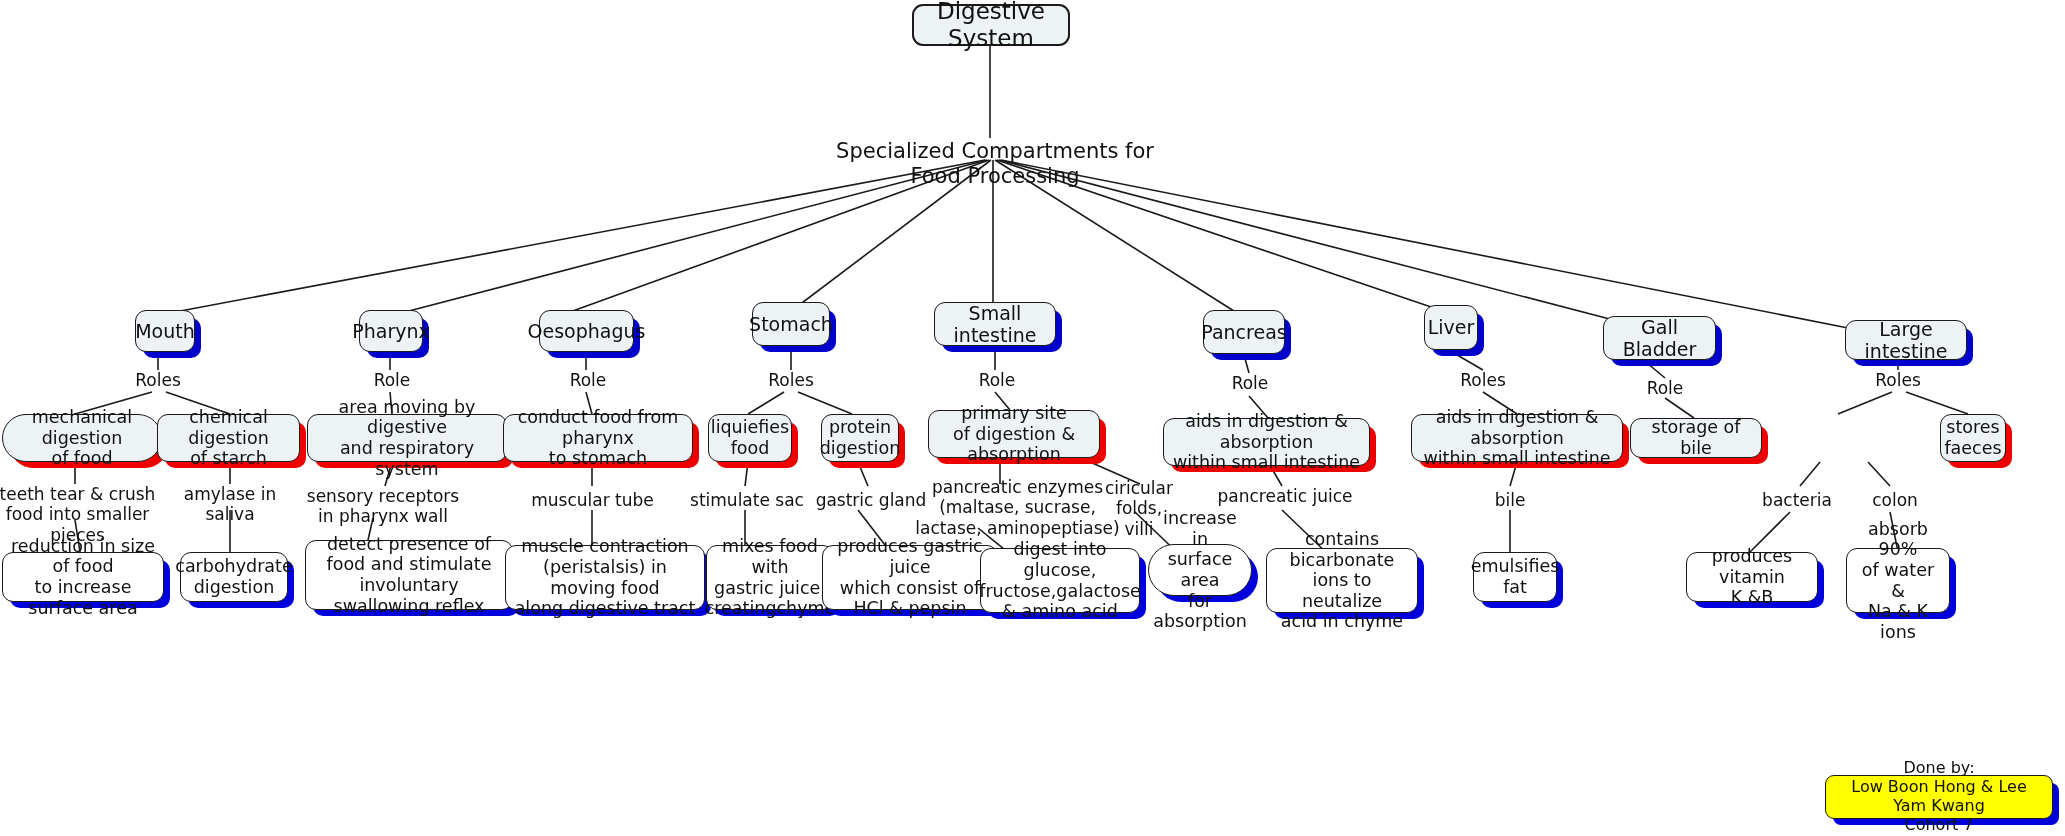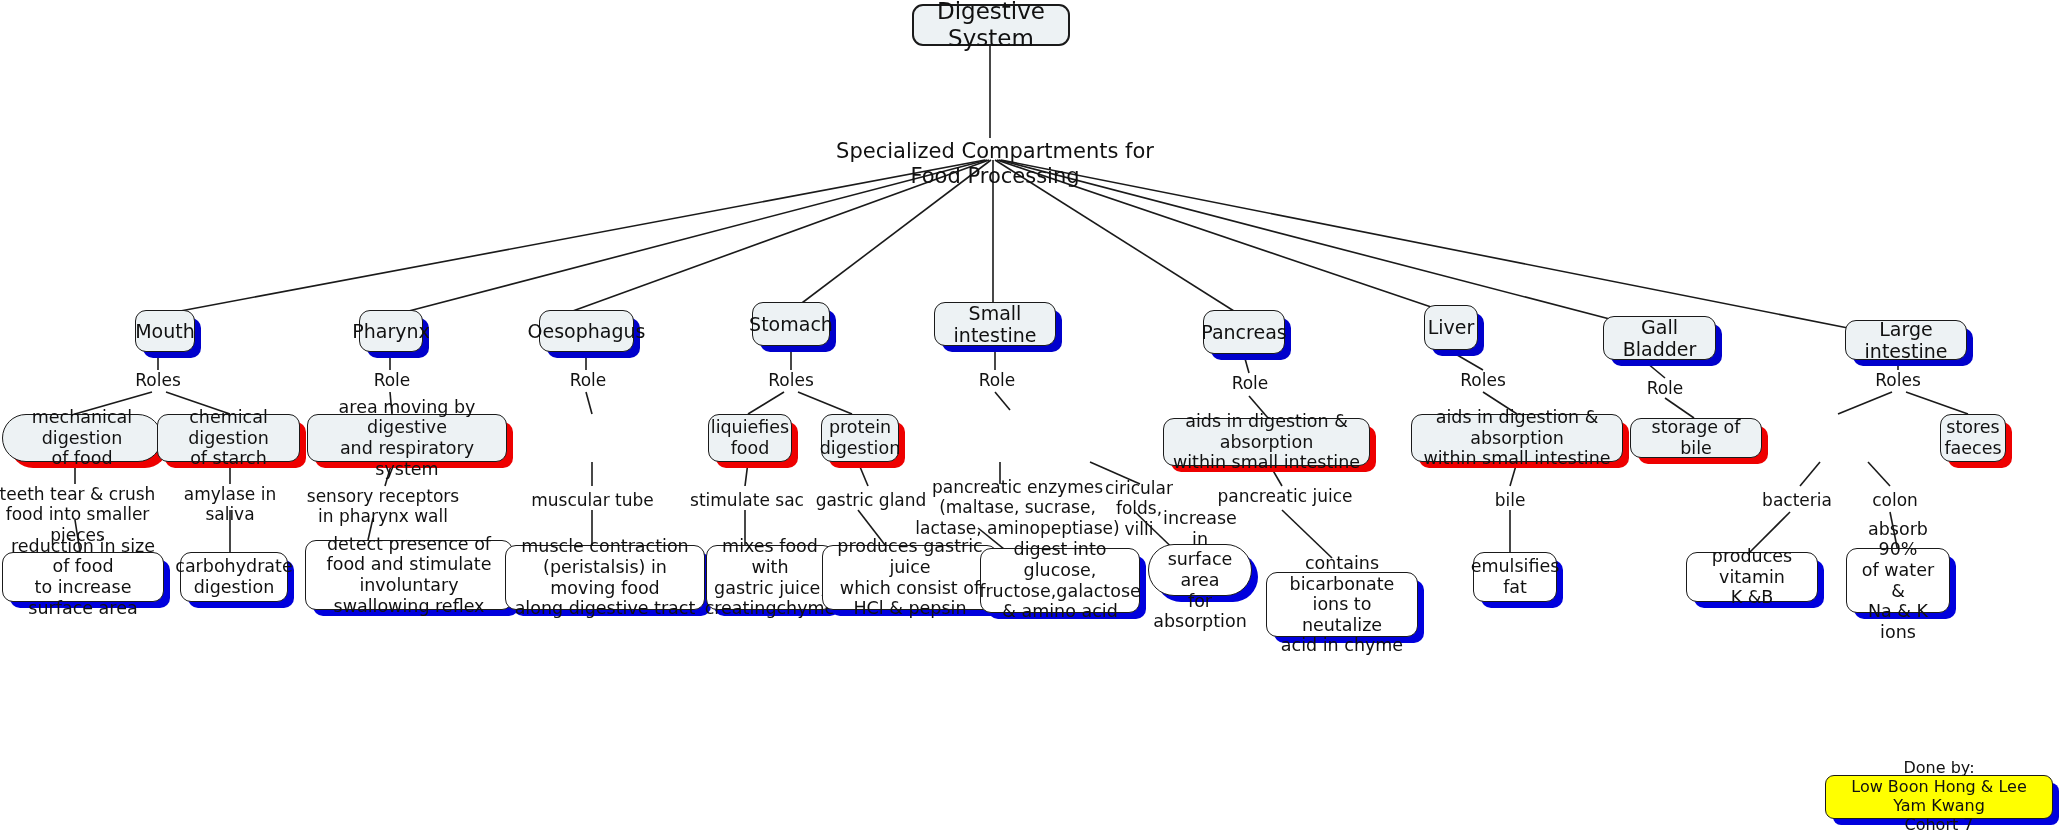--- a/index.html
+++ b/index.html
@@ -185,24 +185,28 @@
   <div class="linklabel" style="left:1443px; top:370px; width:80px;">Roles</div>
   <div class="linklabel" style="left:1625px; top:378px; width:80px;">Role</div>
   <div class="linklabel" style="left:1858px; top:370px; width:80px;">Roles</div>
 
   <div class="node n-role" style="left:2px; top:414px; width:160px; height:48px;border-radius:24px;">mechanical digestion
 of food</div>
   <div class="node n-role" style="left:157px; top:414px; width:143px; height:48px;">chemical digestion
 of starch</div>
   <div class="node n-role" style="left:307px; top:414px; width:200px; height:48px;">area moving by digestive
 and respiratory system</div>
+  <div class="node n-role" style="left:503px; top:414px; width:190px; height:48px;">conduct food from pharynx
+to stomach</div>
   <div class="node n-role" style="left:708px; top:414px; width:84px; height:48px;">liquiefies
 food</div>
   <div class="node n-role" style="left:821px; top:414px; width:78px; height:48px;">protein
 digestion</div>
+  <div class="node n-role" style="left:928px; top:410px; width:172px; height:48px;">primary site
+of digestion &amp; absorption</div>
   <div class="node n-role" style="left:1163px; top:418px; width:207px; height:48px;">aids in  digestion &amp; absorption
 within small intestine</div>
   <div class="node n-role" style="left:1411px; top:414px; width:212px; height:48px;">aids in  digestion &amp; absorption
 within small intestine</div>
   <div class="node n-role" style="left:1630px; top:418px; width:132px; height:40px;">storage of bile</div>
   <div class="node n-role" style="left:1940px; top:414px; width:66px; height:48px;">stores
 faeces</div>
 
   <div class="linklabel" style="left:-5px; top:484px; width:165px;">teeth tear &amp; crush
 food into smaller pieces</div>
@@ -238,21 +242,21 @@
 creatingchyme</div>
   <div class="node n-detail" style="left:822px; top:545px; width:176px; height:65px;">produces gastric juice
 which consist of
 HCl &amp; pepsin</div>
   <div class="node n-detail" style="left:980px; top:548px; width:160px; height:65px;text-align:center;">digest into glucose,
 fructose,galactose
 &amp; amino acid</div>
   <div class="node n-detail" style="left:1148px; top:544px; width:104px; height:52px;border-radius:32px;">increase in
 surface area
 for absorption</div>
-  <div class="node n-detail" style="left:1266px; top:548px; width:152px; height:65px;margin-top:24px;">contains bicarbonate
+  <div class="node n-detail" style="left:1266px; top:548px; width:152px; height:65px;">contains bicarbonate
 ions to neutalize
 acid in chyme</div>
   <div class="node n-detail" style="left:1473px; top:552px; width:84px; height:50px;">emulsifies
 fat</div>
   <div class="node n-detail" style="left:1686px; top:552px; width:132px; height:50px;">produces vitamin
 K &amp;B</div>
   <div class="node n-detail" style="left:1846px; top:548px; width:104px; height:65px;">absorb 90%
 of water &amp;
 Na &amp; K ions</div>
 

